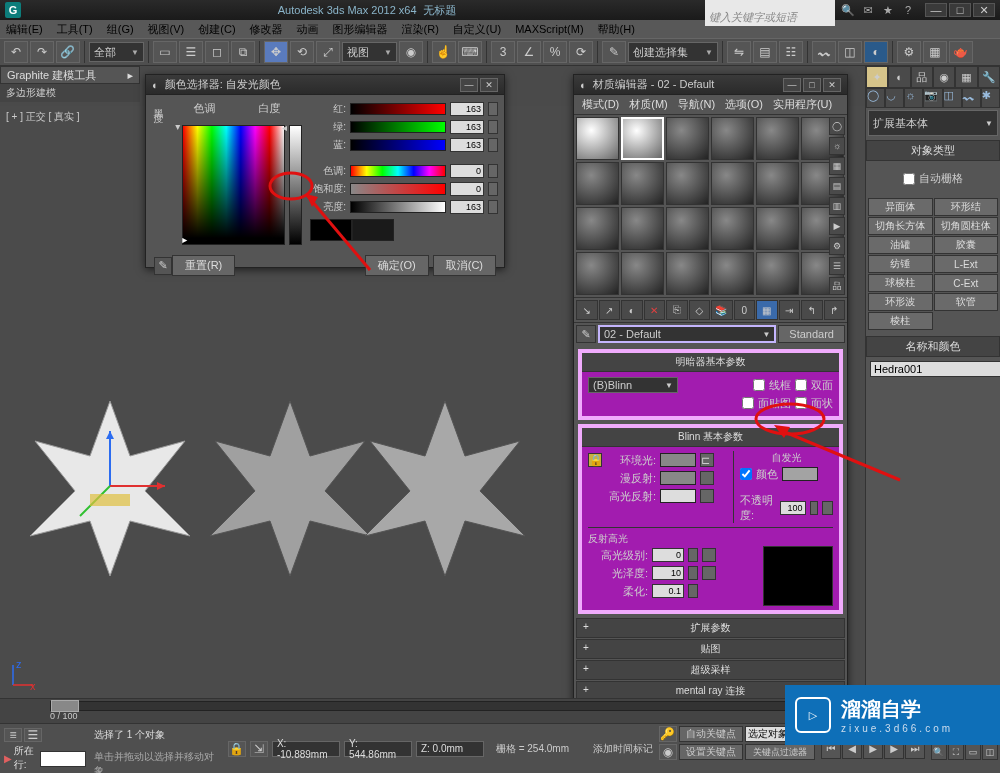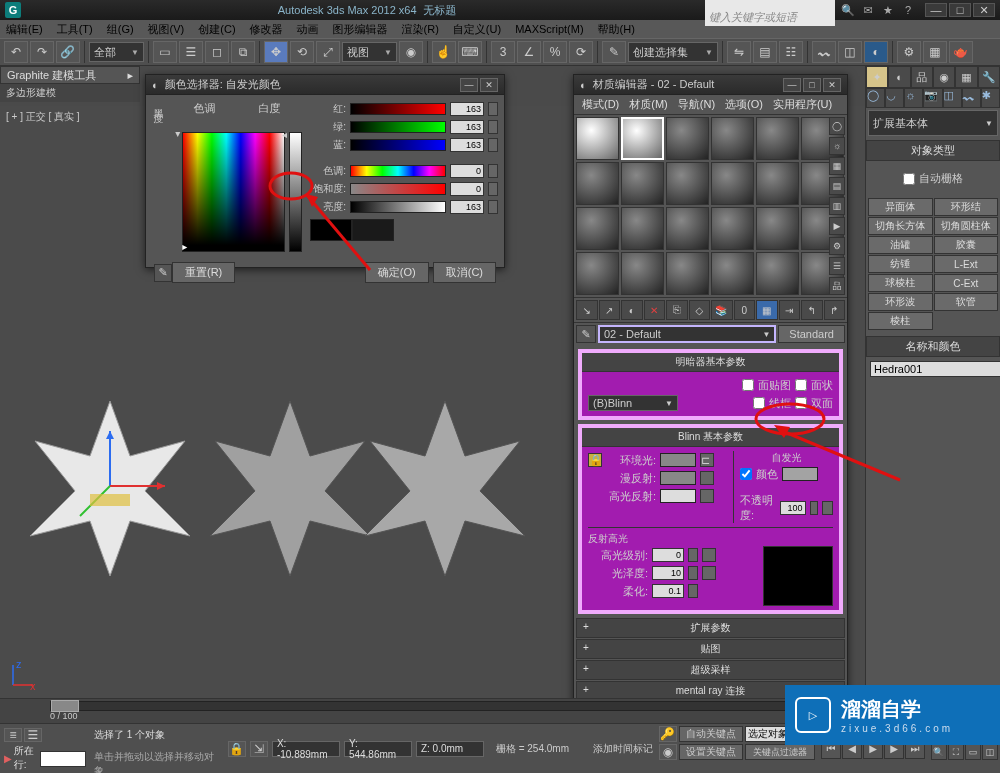--- a/index.html
+++ b/index.html
@@ -49,21 +49,21 @@
 .dlg-title { background: linear-gradient(#3a3a3a,#2a2a2a); height: 20px; display:flex;align-items:center;color:#ccc;padding:0 6px;justify-content:space-between;border-bottom:1px solid #222;}
 .dlg-title .t-icons{display:flex;gap:2px;}
 .dlg-title .t-icons span{width:18px;height:14px;background:#444;border:1px solid #666;display:flex;align-items:center;justify-content:center;font-size:9px;}
 
 
 #colordlg { top: 8px; left: 145px; width: 360px; height: 194px; }
 .cp-body{display:flex;padding:6px;gap:8px;}
 .cp-lbl{width:12px;display:flex;align-items:center;writing-mode:vertical-rl;font-size:10px;letter-spacing:4px;}
 .cp-main{width:130px;}
 .cp-right{flex:1;}
-.cp-hdr{display:flex;justify-content:space-around;font-size:10px;color:#ccc;padding-bottom:16px;}
+.cp-hdr{display:flex;justify-content:space-around;font-size:10px;color:#ccc;padding-bottom:9px;}
 .huefield{width:130px;height:120px;background:
   linear-gradient(to bottom,rgba(0,0,0,0),#000 95%),
   linear-gradient(to right,red,yellow,lime,cyan,blue,magenta,red,white);
   position:relative;border:1px solid #222;}
 .huefield .mark{position:absolute;bottom:-1px;left:-1px;color:#fff;font-size:10px;}
 .whitestrip{width:16px;height:120px;background:linear-gradient(#fff,#000);border:1px solid #222;position:relative;}
 .whitestrip .arrow { position:absolute;left:-8px;top:-4px;color:#ccc;font-size:10px;}
 .cp-row{display:flex;align-items:center;gap:4px;height:16px;margin-bottom:2px;}
 .cp-row label{width:36px;text-align:right;font-size:10px;color:#ccc;}
 .cp-row .bar{flex:1;height:12px;border:1px solid #222;}
@@ -455,36 +455,36 @@
       <div class="eyedrop">✎</div>
       <div class="drop">
           <span>02 - Default</span>
         </div>
       <div class="stdbtn">Standard</div>
     </div>
 
     <div class="roll">
       <div class="roll-h">明暗器基本参数</div>
       <div class="roll-b">
-        <div class="row" style="justify-content:flex-end">
-          <input type="checkbox" style="">
-            <label>面贴图</label>
-          <input type="checkbox" style="">
-            <label>面状</label>
-        </div>
         <div class="row">
           <div class="drop" style="flex:0 0 90px;height:16px;background:#333;border:1px solid #666;padding:0 4px;display:flex;align-items:center;justify-content:space-between">
               <span>(B)Blinn</span>
               <span style="font-size:8px">▼</span>
             </div>
           <div style="flex:1"></div>
           <input type="checkbox" style="">
             <label>线框</label>
           <input type="checkbox" style="">
             <label>双面</label>
+        </div>
+        <div class="row" style="justify-content:flex-end">
+          <input type="checkbox" style="">
+            <label>面贴图</label>
+          <input type="checkbox" style="">
+            <label>面状</label>
         </div>
       </div>
     </div>
 
     <div class="roll">
       <div class="roll-h">Blinn 基本参数</div>
       <div class="roll-b">
         <div style="display:flex;gap:8px">
           <div style="flex:1">
             <div class="row">

